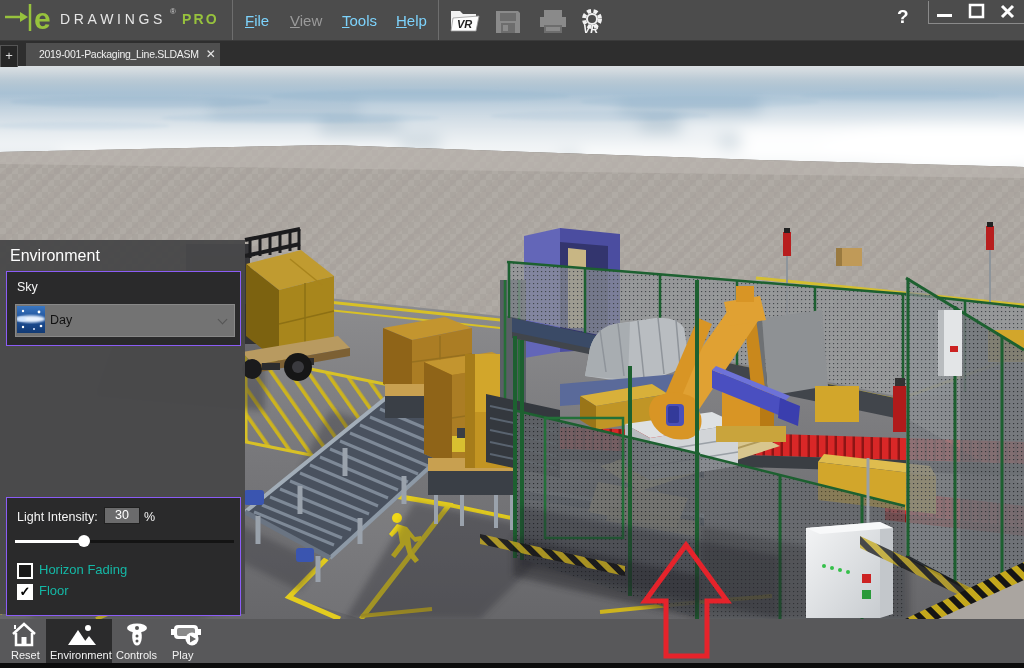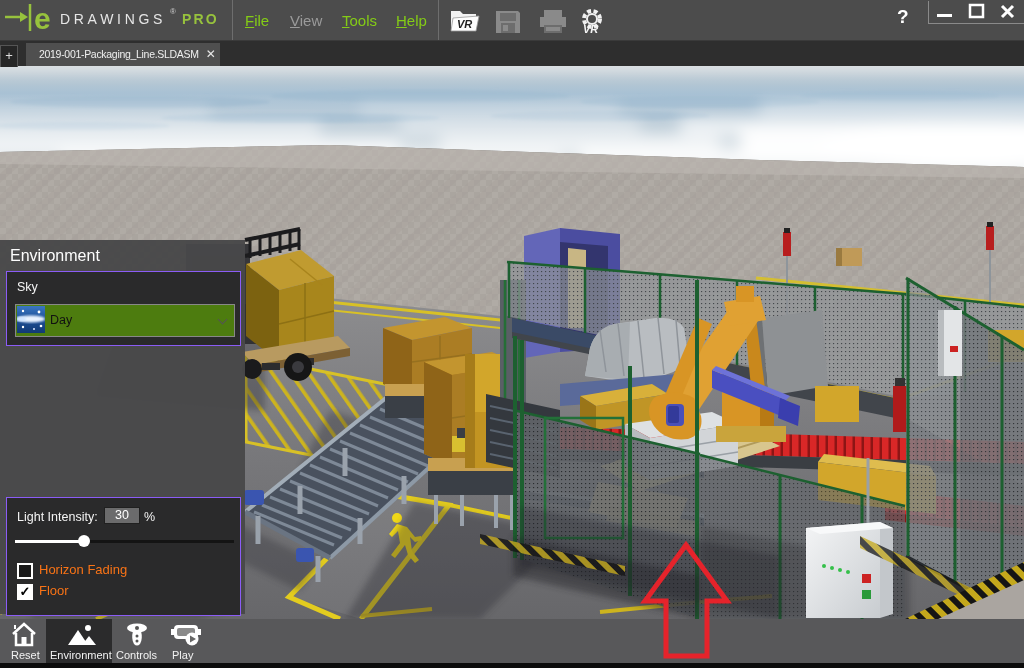--- a/index.html
+++ b/index.html
@@ -2,43 +2,43 @@
 <html><head>
 <meta charset="utf-8">
 <style>
   html,body{margin:0;padding:0;width:1024px;height:668px;overflow:hidden;
     font-family:"Liberation Sans",sans-serif;background:#4a4a4a;}
   .abs{position:absolute;}
   #stage{position:relative;width:1024px;height:668px;}
   
   #topbar{left:0;top:0;width:1024px;height:40px;background:#4c4c4c;border-bottom:1px solid #3a3a3a;}
   .vsep{position:absolute;top:0;width:1px;height:40px;background:#6e6e6e;}
-  .menu{position:absolute;top:12px;font-size:15px;color:#84cc16;}
+  .menu{position:absolute;top:12px;font-size:15px;color:#7dd3fc;}
   .menu u{text-decoration:underline;}
   
   #tabbar{left:0;top:41px;width:1024px;height:25px;background:#2e2e2e;}
   #plus{position:absolute;left:0;top:4px;width:16px;height:21px;background:#262626;border:1px solid #555;border-bottom:none;color:#ddd;font-size:13px;text-align:center;line-height:20px;}
   #tab{position:absolute;left:26px;top:2px;width:181px;height:23px;background:#4f4f4f;color:#efefef;font-size:10.5px;letter-spacing:-0.3px;line-height:23px;padding-left:13px;white-space:nowrap;overflow:hidden;}
   #tab .x{margin-left:7px;font-size:12px;color:#e8e8e8;}
   
   #panel{left:0;top:240px;width:245px;height:374px;background:rgba(72,72,73,0.97);color:#fff;}
   #panel h1{margin:0;padding:7px 0 0 10px;font-size:16px;font-weight:normal;color:#fdfdfd;}
   .section{position:absolute;left:6px;width:233px;background:#2a2a2b;border:1px solid #8b5cf6;}
   .slabel{position:absolute;font-size:12.5px;color:#f4f4f4;}
-  .sel{position:absolute;left:8px;width:218px;height:31px;background:#4d7c0f;border:1px solid #888;}
+  .sel{position:absolute;left:8px;width:218px;height:31px;background:#737373;border:1px solid #888;}
   .sel .thumb{position:absolute;left:1px;top:1px;width:28px;height:27px;}
   .sel .txt{position:absolute;left:34px;top:8px;font-size:12.5px;color:#111;}
   .sel .chev{position:absolute;right:8px;top:11px;width:6px;height:6px;border-right:1.3px solid #555;border-bottom:1.3px solid #555;transform:rotate(45deg);}
   .valbox{position:absolute;background:#6b6b6c;border:1px solid #202020;color:#fff;font-size:12.5px;text-align:center;}
   .track{position:absolute;height:3px;background:#141414;}
   .fill{position:absolute;height:3px;background:#fff;}
   .thumbc{position:absolute;width:12px;height:12px;border-radius:50%;background:#fff;}
   .cb{position:absolute;width:12px;height:12px;background:#1a1a1a;border:2px solid #fff;}
   .cbc{position:absolute;width:12px;height:12px;background:#fff;border:2px solid #fff;color:#000;font-size:13px;line-height:12px;font-weight:bold;text-align:center;}
-  .cblabel{position:absolute;font-size:13px;color:#f97316;}
+  .cblabel{position:absolute;font-size:13px;color:#14b8a6;}
   
   #botbar{left:0;top:619px;width:1024px;height:49px;background:#58585a;}
   #botblack{left:0;top:663px;width:1024px;height:5px;background:#0c0c0c;}
   #envbtn{left:46px;top:619px;width:66px;height:44px;background:#2b2b2c;}
   .blabel{position:absolute;top:649px;font-size:11px;color:#f2f2f2;white-space:nowrap;}
 </style>
 </head>
 <body>
 <div id="stage">
 

